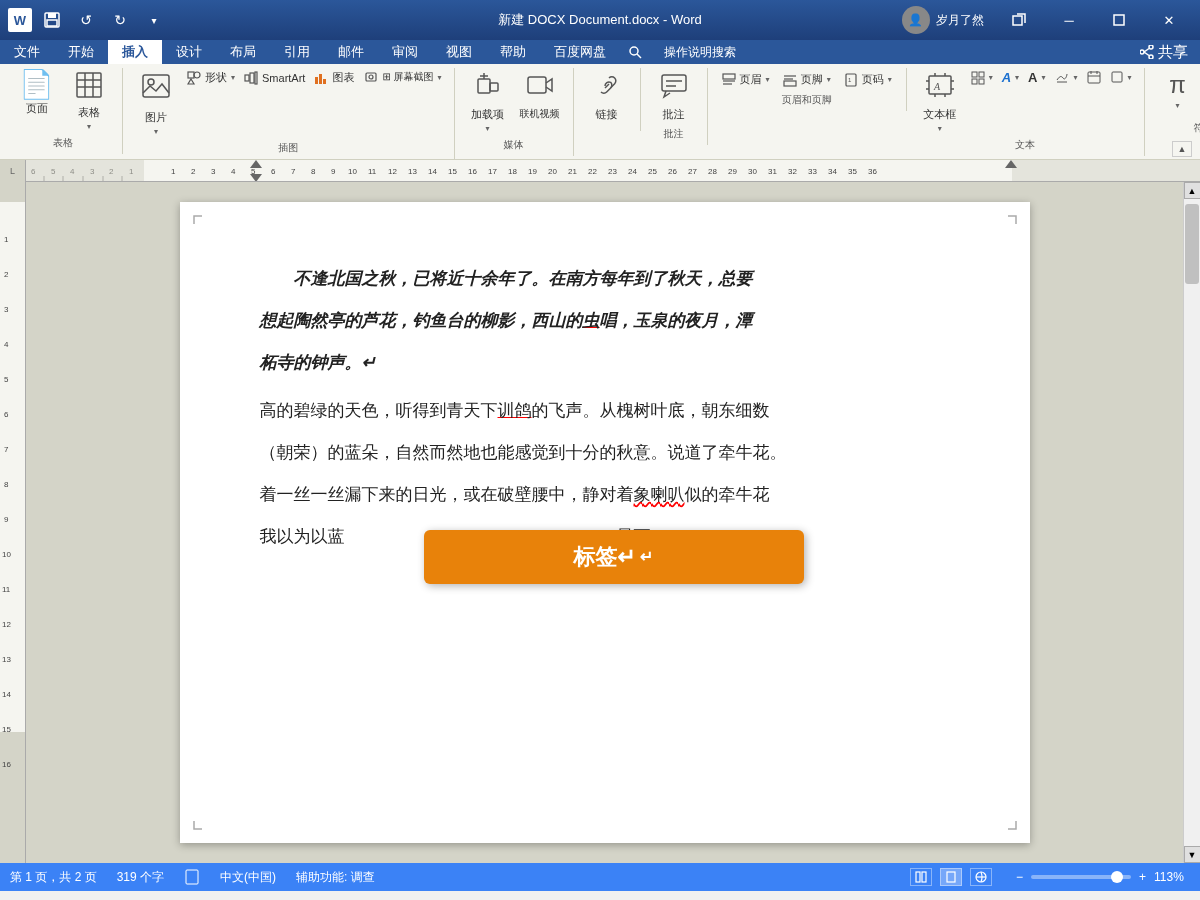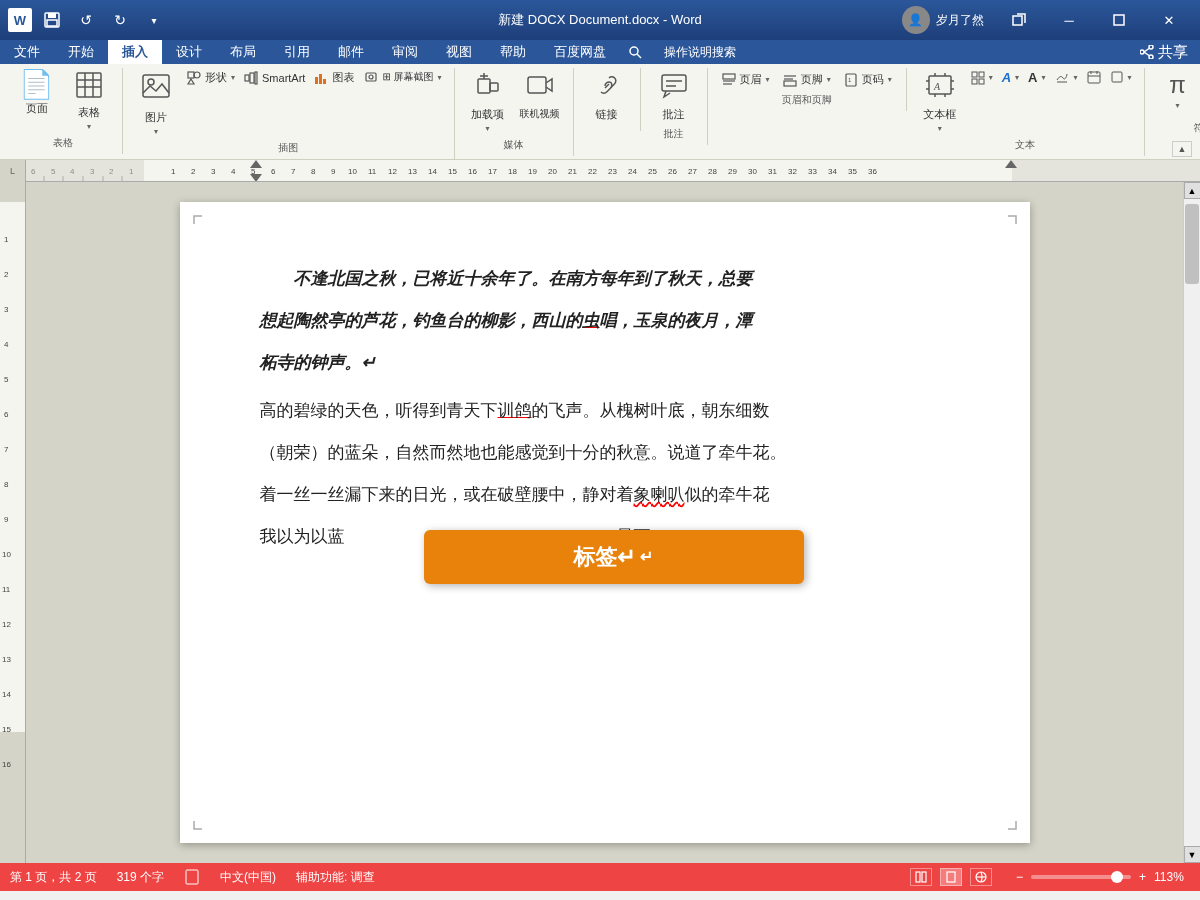--- a/index.html
+++ b/index.html
@@ -204,21 +204,21 @@
       flex: 1; width: 100%; background: #f0f0f0; position: relative;
     }
     .scroll-thumb {
       position: absolute; top: 5px; left: 1px; right: 1px;
       height: 80px; background: #c0c0c0; border-radius: 3px;
     }
 
     
     #status-bar {
       height: 28px;
-      background: #ef4444;
+      background: #3b82f6;
       display: flex;
       align-items: center;
       padding: 0 10px;
       color: white;
       font-size: 12px;
       gap: 20px;
     }
     .status-item { display: flex; align-items: center; gap: 4px; white-space: nowrap; }
     .status-right { margin-left: auto; display: flex; align-items: center; gap: 8px; }
     .view-btn {

